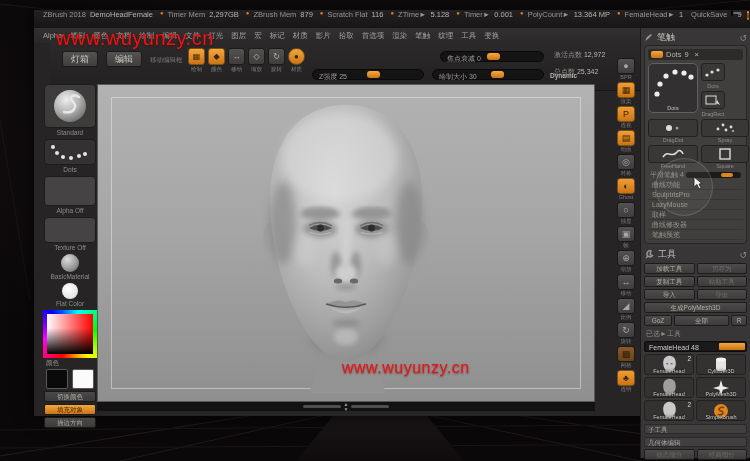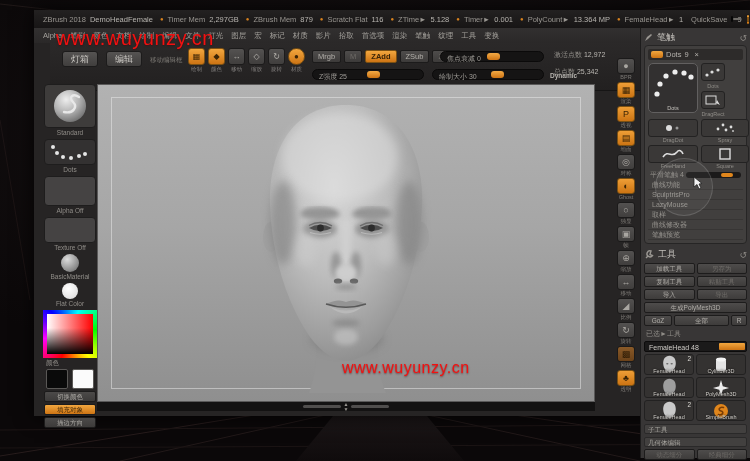--- a/index.html
+++ b/index.html
@@ -1,20 +1,20 @@
 <!DOCTYPE html>
 <html><head>
 <meta charset="utf-8">
 <style>
 *{box-sizing:border-box;margin:0;padding:0}
 html,body{width:750px;height:461px;overflow:hidden;background:#0a0708;font-family:"Liberation Sans","DejaVu Sans",sans-serif}
 #stage{position:relative;width:750px;height:461px;background:radial-gradient(ellipse 95% 75% at 50% 32%,#181314 0%,#0b0809 72%)}
 
 .zwin{position:absolute;left:34px;top:10px;width:716px;height:406px;background:#262424;box-shadow:0 0 18px rgba(0,0,0,.8)}
-.titlebar{position:absolute;left:0;top:0;width:100%;height:18px;background:linear-gradient(#232121,#171515);display:flex;align-items:center;gap:4px;padding:0 5px;font-size:7.5px;color:#989590;white-space:nowrap}
+.titlebar{position:absolute;left:0;top:0;width:100%;height:18px;background:linear-gradient(#232121,#171515);display:flex;align-items:flex-start;gap:4px;padding:0 5px;font-size:7.5px;color:#989590;white-space:nowrap}
 .tb-dot{color:#d8821e;font-size:6px;margin-left:3px}
 .tb-val{color:#b7b4af}
 .zlogo{width:10px;height:10px;background:linear-gradient(135deg,#8b8885,#55524f);clip-path:polygon(0 100%,35% 45%,15% 35%,70% 0,55% 40%,80% 48%,30% 100%)}
 .tb-ico{width:12px;height:11px;border-radius:2px;background:linear-gradient(#4c4a49,#3c3a39);border:1px solid #1c1b1b;color:#a5a29d;font-size:7px;line-height:9px;text-align:center}
 .tb-ico.on{background:linear-gradient(#ef9f36,#cd7513);color:#3a2406}
 .meter{width:20px;height:6px;background:#111010;border:1px solid #060606;border-radius:2px;position:relative}
 .meter i{position:absolute;left:1px;top:1px;width:8px;height:2px;background:#6e6b67;border-radius:1px}
 .menubar{position:absolute;left:0;top:18px;width:100%;height:15px;background:linear-gradient(#323030,#2a2828);display:flex;align-items:center;gap:8px;padding:0 9px;font-size:7.5px;color:#a3a09b;white-space:nowrap;overflow:hidden}
 .menubar span{cursor:default}
 
@@ -192,27 +192,20 @@
         <div>
             <div class="tile">↻</div>
             <div class="tlabel">旋转</div>
           </div>
         <div>
             <div class="tile on round">●</div>
             <div class="tlabel">材质</div>
           </div>
       </div>
 
-      <div class="tgroup" style="left:262px;top:7px">
-        <div class="tog">Mrgb</div>
-        <div class="tog dim">M</div>
-        <div class="tog on">ZAdd</div>
-        <div class="tog">ZSub</div>
-        <div class="tog dim">ZCut</div>
-      </div>
 
       <div class="slider" style="position:absolute;left:390px;top:8px;width:104px">
         <span class="lab">焦点衰减 0</span>
         <span class="thumb" style="left:46px"></span>
       </div>
 
       <div class="slider" style="position:absolute;left:262px;top:26px;width:112px">
         <span class="lab">Z强度 25</span>
         <span class="thumb" style="left:54px"></span>
       </div>

